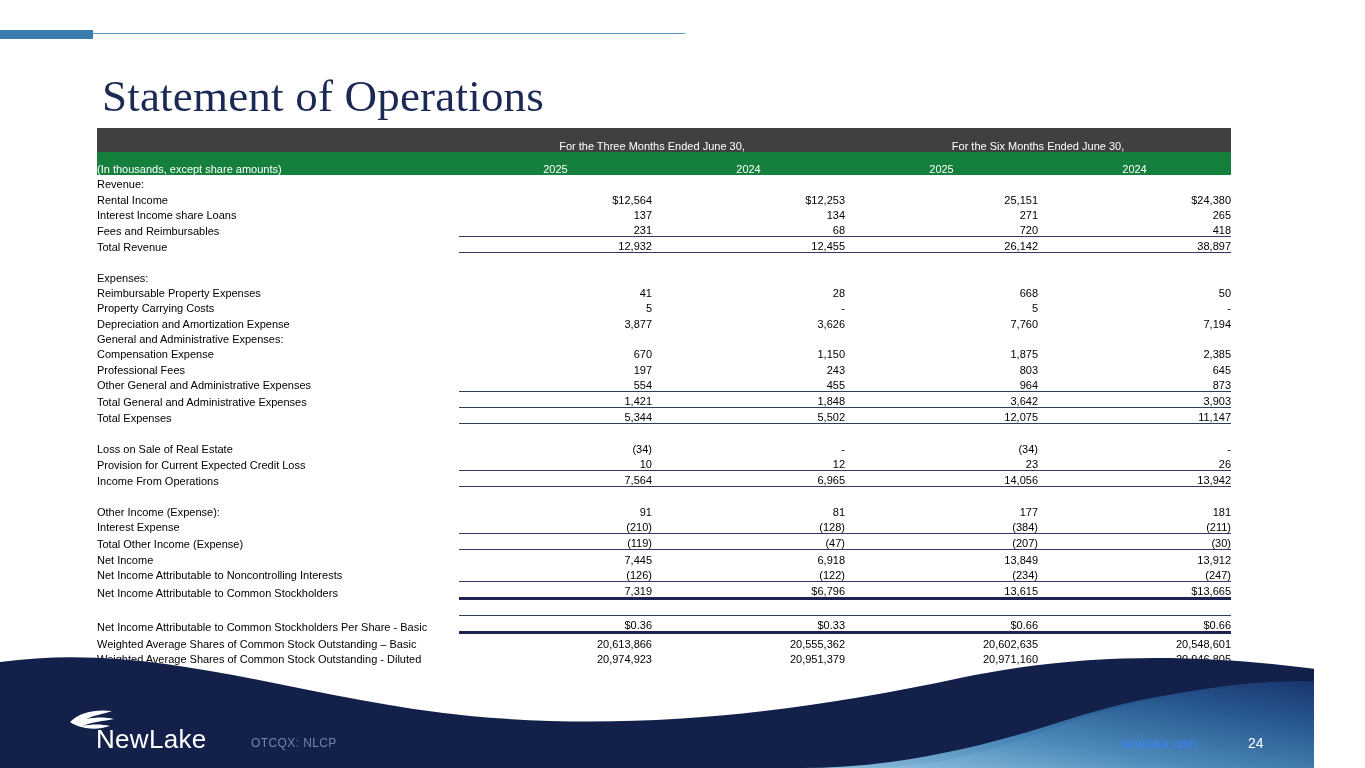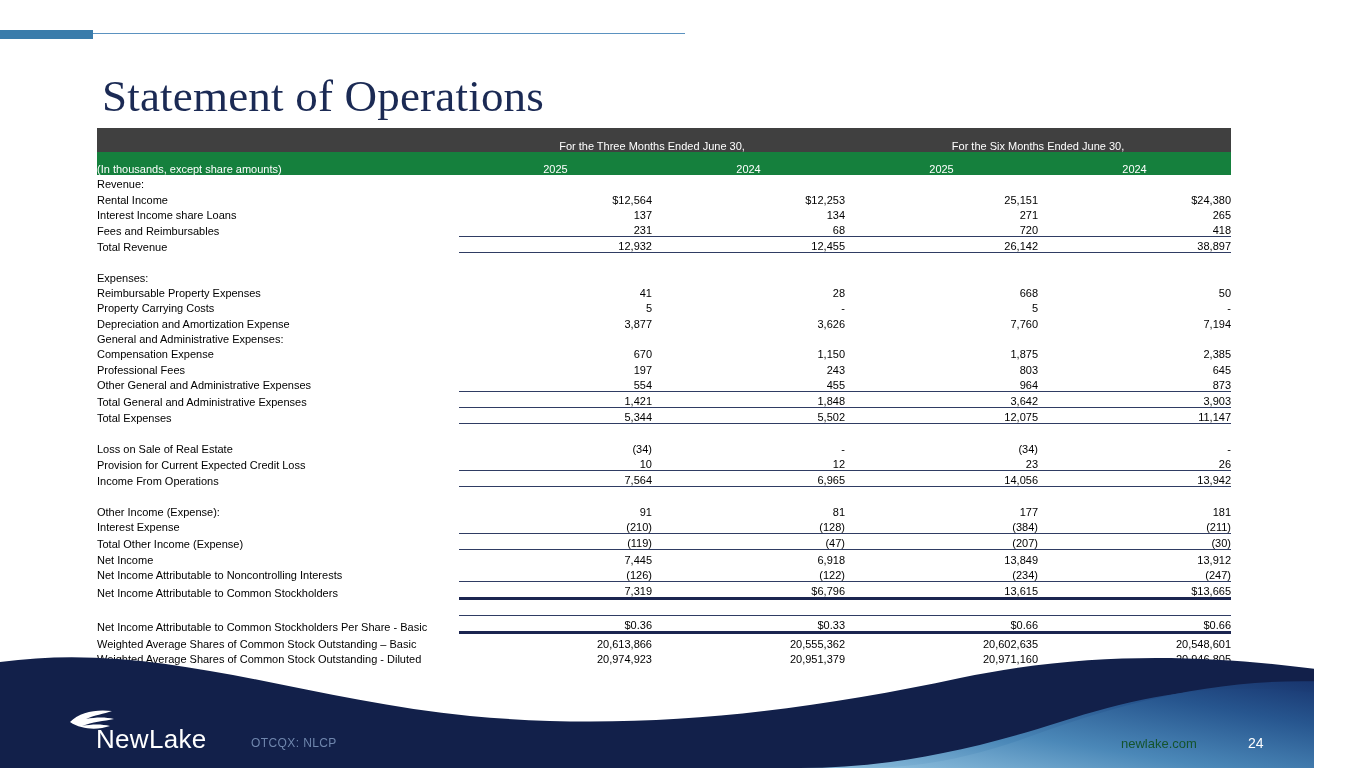--- a/index.html
+++ b/index.html
@@ -164,21 +164,21 @@
     color: #6f86ad;
     letter-spacing: 0.4px;
     white-space: nowrap;
     margin-left: 21px;
   }
   #site-url {
     position: absolute;
     left: 1121px;
     top: 736px;
     font-size: 13px;
-    color: #14532d;
+    color: #3b82f6;
     white-space: nowrap;
   }
   #page-number {
     position: absolute;
     left: 1248px;
     top: 735px;
     font-size: 14px;
     color: #ffffff;
     white-space: nowrap;
   }

